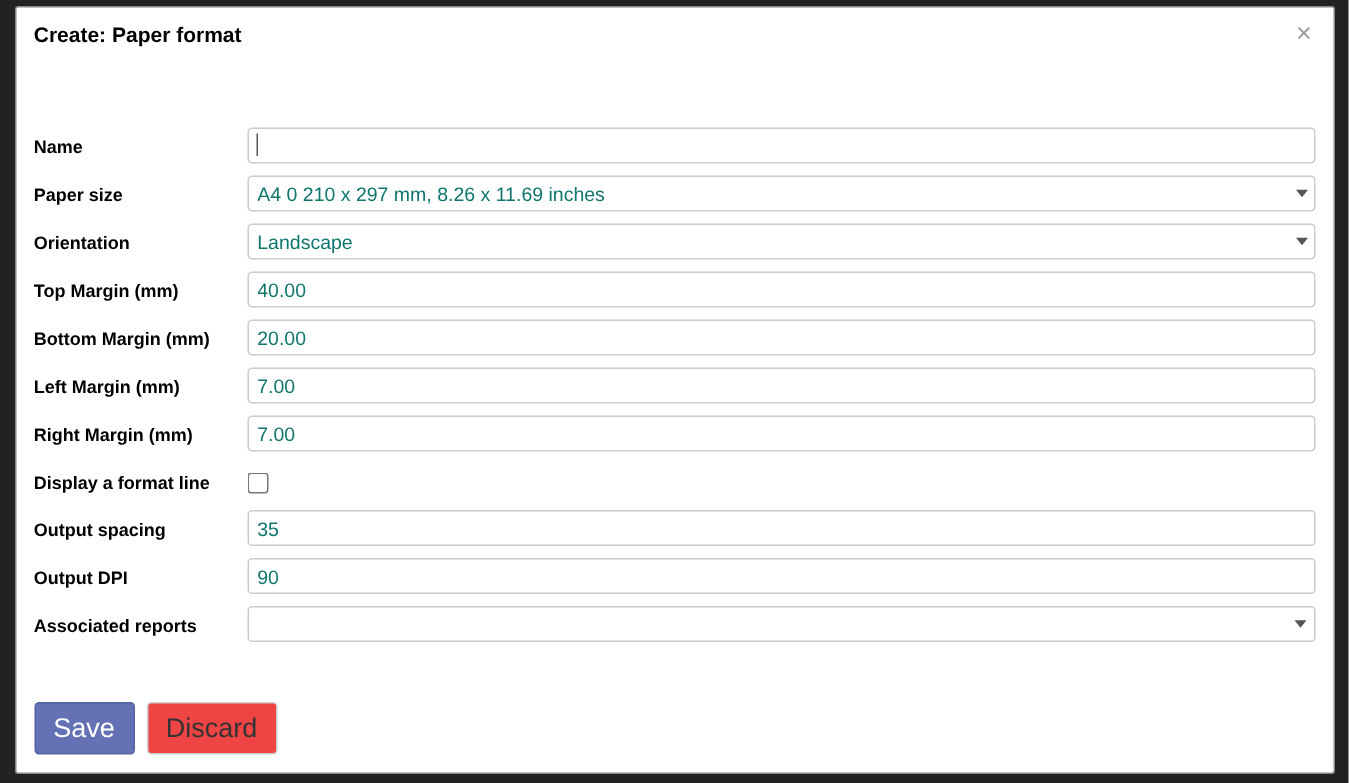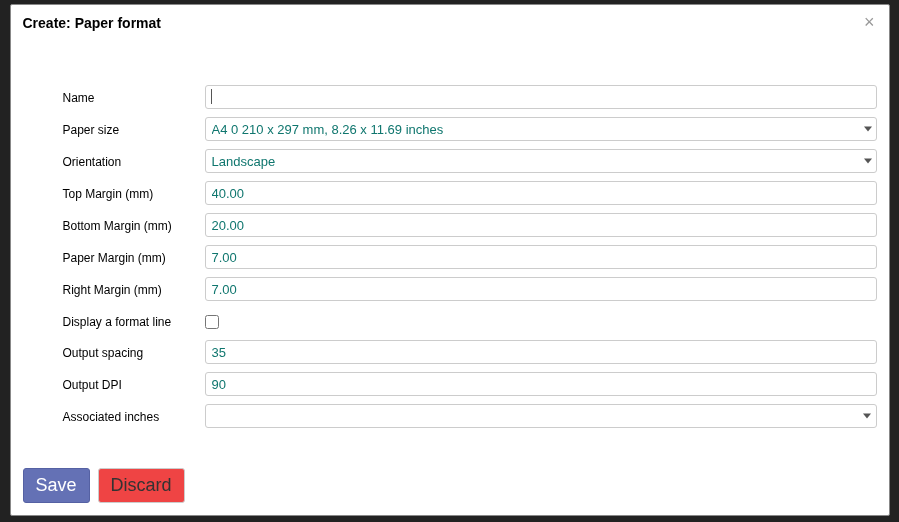--- a/index.html
+++ b/index.html
@@ -49,25 +49,24 @@
       overflow-y: auto;
     }
     .form-row {
       display: flex;
       align-items: flex-start;
       margin-bottom: 8px;
     }
     .form-label {
       width: 142px;
       flex-shrink: 0;
-      font-weight: normal;
+      font-weight: bold;
       font-size: 12px;
       color: #000;
       padding-top: 6px;
-      margin-left: 40px;
     }
     .form-field {
       flex: 1;
     }
     input[type="text"], select, .select-like {
       width: 100%;
       height: 24px;
       padding: 2px 6px;
       border: 1px solid #ccc;
       border-radius: 3px;
@@ -195,21 +194,21 @@
     </div>
 
     <div class="form-row">
       <div class="form-label">Bottom Margin (mm)</div>
       <div class="form-field">
         <input type="text" value="20.00" style="">
       </div>
     </div>
 
     <div class="form-row">
-      <div class="form-label">Paper Margin (mm)</div>
+      <div class="form-label">Left Margin (mm)</div>
       <div class="form-field">
         <input type="text" value="7.00" style="">
       </div>
     </div>
 
     <div class="form-row">
       <div class="form-label">Right Margin (mm)</div>
       <div class="form-field">
         <input type="text" value="7.00" style="">
       </div>
@@ -230,21 +229,21 @@
     </div>
 
     <div class="form-row">
       <div class="form-label">Output DPI</div>
       <div class="form-field">
         <input type="text" class="highlighted" value="90" style="">
       </div>
     </div>
 
     <div class="form-row">
-      <div class="form-label">Associated inches</div>
+      <div class="form-label">Associated reports</div>
       <div class="form-field">
         <div class="select-like">
           <span></span>
           <div class="select-caret"></div>
         </div>
       </div>
     </div>
 
   </div>
 

